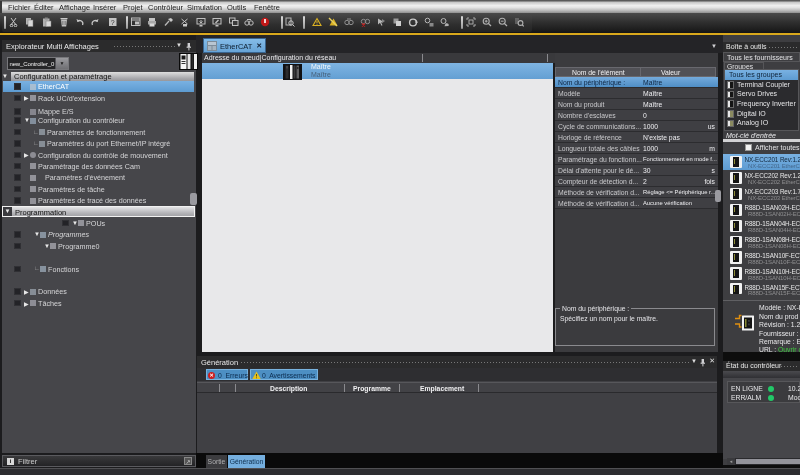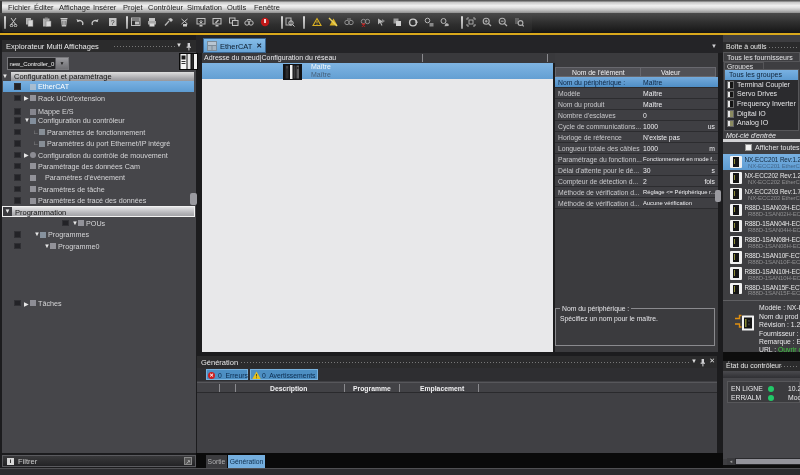--- a/index.html
+++ b/index.html
@@ -319,27 +319,39 @@
 <div class="treerow" style="top:217.8px;margin-left:48px;">
       <span class="chk"></span>
       <span class="arr" style="left:21px;">▼</span>
       <span class="ticn" style="left:27px;background:#a8a8b0;"></span>
       <span class="trtxt" style="left:35px;">POUs</span>
     </div>
 <div class="treerow" style="top:229.2px;">
       <span class="chk"></span>
       <span class="arr" style="left:31px;">▼</span>
       <span class="ticn" style="left:37px;background:#9aa8b6;"></span>
-      <span class="trtxt" style="left:45px;">Programmes</span>
+      <span class="trtxt" style="left:45px;font-style:italic;">Programmes</span>
     </div>
 <div class="treerow" style="top:240.6px;">
       <span class="chk"></span>
       <span class="arr" style="left:41px;">▼</span>
       <span class="ticn" style="left:47px;background:#a8a8b0;"></span>
       <span class="trtxt" style="left:55px;">Programme0</span>
+    </div>
+<div class="treerow" style="top:263.4px;">
+      <span class="chk"></span>
+      <span class="arr" style="left:31px;color:#aaa;">∟</span>
+      <span class="ticn" style="left:37px;background:#9aa8b6;"></span>
+      <span class="trtxt" style="left:45px;">Fonctions</span>
+    </div>
+<div class="treerow" style="top:286.2px;">
+      <span class="chk"></span>
+      <span class="arr" style="left:21px;">▶</span>
+      <span class="ticn" style="left:27px;background:#98a2ac;"></span>
+      <span class="trtxt" style="left:35px;">Données</span>
     </div>
 <div class="treerow" style="top:297.6px;">
       <span class="chk"></span>
       <span class="arr" style="left:21px;">▶</span>
       <span class="ticn" style="left:27px;background:#a2a2aa;"></span>
       <span class="trtxt" style="left:35px;">Tâches</span>
     </div>
 
 <div class="abs" style="left:2px;top:455px;width:194px;height:12px;background:linear-gradient(#3a3a3c,#232325);border:1px solid #5a5a5e;">
 <span style="position:absolute;left:4px;top:2px;width:7px;height:7px;background:#d8d8d8;color:#111;font-size:6px;line-height:7px;text-align:center;font-weight:bold;">i</span>

